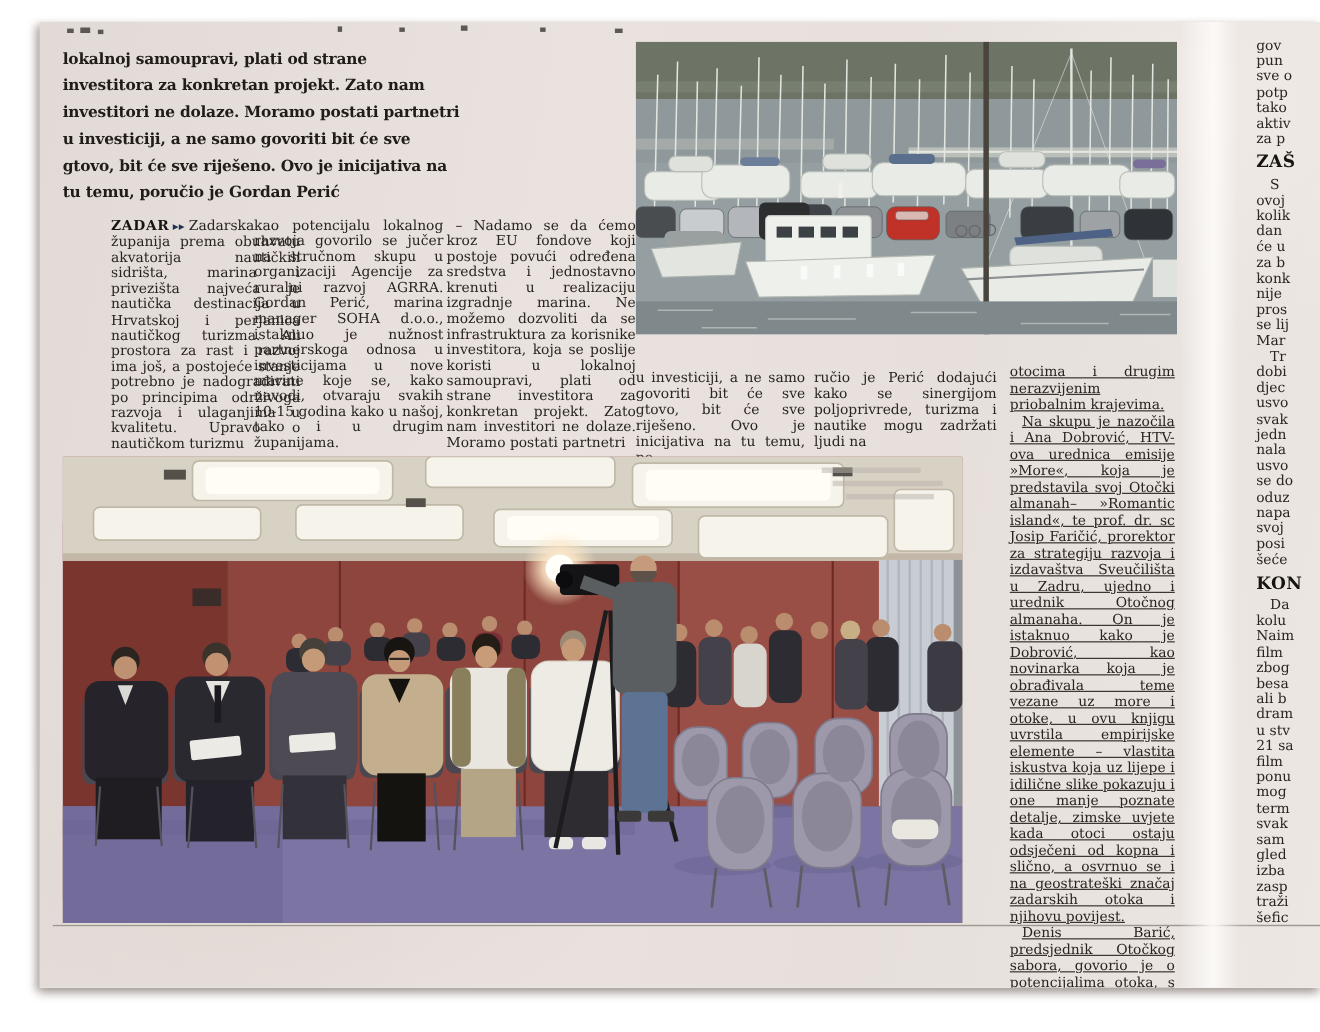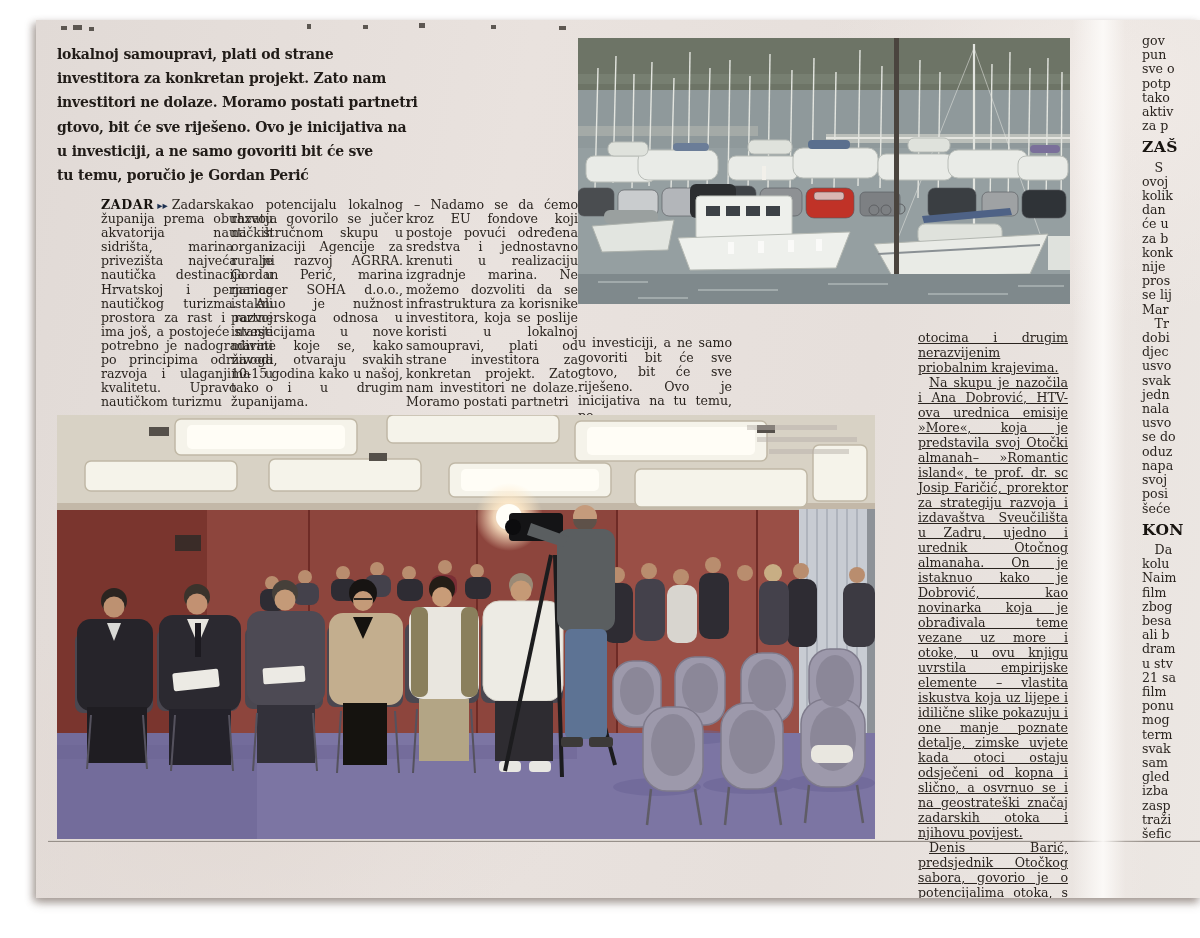--- a/index.html
+++ b/index.html
@@ -72,22 +72,22 @@
         <rect x="362" y="0" width="6" height="5"></rect>
       <rect x="434" y="2" width="5" height="4"></rect>
         <rect x="502" y="3" width="7" height="4"></rect>
     </g>
   </svg>
 
   <div class="headline">
     <div>lokalnoj samoupravi, plati od strane</div>
     <div>investitora za konkretan projekt. Zato nam</div>
     <div>investitori ne dolaze. Moramo postati partnetri</div>
+    <div>u investiciji, a ne samo govoriti bit će sve</div>
     <div>gtovo, bit će sve riješeno. Ovo je inicijativa na</div>
-    <div>u investiciji, a ne samo govoriti bit će sve</div>
     <div>tu temu, poručio je Gordan Perić</div>
   </div>
 
   <div class="bodycol c1">
     <span class="kicker">ZADAR</span><span class="arrows">▸▸</span><span>Zadarska županija prema obuhvatu akvatorija nautičkih sidrišta, marina i privezišta najveća je nautička destinacija u Hrvatskoj i perjanica nautičkog turizma. Ali prostora za rast i razvoj ima još, a postojeće stanje potrebno je nadograđivati po principima održivoga razvoja i ulaganjima u kvalitetu. Upravo o nautičkom turizmu</span>
   </div>
   <div class="bodycol c2">kao potencijalu lokalnog razvoja govorilo se jučer na stručnom skupu u organizaciji Agencije za ruralni razvoj AGRRA. Gordan Perić, marina manager SOHA d.o.o., istaknuo je nužnost partnerskoga odnosa u investicijama u nove marine koje se, kako navodi, otvaraju svakih 10-15 godina kako u našoj, tako i u drugim županijama.</div>
   <div class="bodycol c3">– Nadamo se da ćemo kroz EU fondove koji postoje povući određena sredstva i jednostavno krenuti u realizaciju izgradnje marina. Ne možemo dozvoliti da se infrastruktura za korisnike investitora, koja se poslije koristi u lokalnoj samoupravi, plati od strane investitora za konkretan projekt. Zato nam investitori ne dolaze. Moramo postati partnetri</div>
 
   <svg class="photo marina" viewBox="0 0 492 266" preserveAspectRatio="none">
@@ -188,20 +188,21 @@
         <line x1="120" y1="252" x2="200" y2="252"></line>
       <line x1="250" y1="246" x2="310" y2="246"></line>
         <line x1="350" y1="256" x2="430" y2="256"></line>
       <line x1="60" y1="260" x2="110" y2="260"></line>
         <line x1="440" y1="248" x2="486" y2="248"></line>
     </g>
   </svg>
 
 
   <div class="bodycol c4">u investiciji, a ne samo govoriti bit će sve gtovo, bit će sve riješeno. Ovo je inicijativa na tu temu, po-</div>
+  <div class="bodycol c5">ručio je Perić dodajući kako se sinergijom poljoprivrede, turizma i nautike mogu zadržati ljudi na</div>
   <div class="bodycol c6">
     <p>otocima i drugim nerazvijenim priobalnim krajevima.</p>
     <p class="ind">Na skupu je nazočila i Ana Dobrović, HTV-ova urednica emisije »More«, koja je predstavila svoj Otočki almanah– »Romantic island«, te prof. dr. sc Josip Faričić, prorektor za strategiju razvoja i izdavaštva Sveučilišta u Zadru, ujedno i urednik Otočnog almanaha. On je istaknuo kako je Dobrović, kao novinarka koja je obrađivala teme vezane uz more i otoke, u ovu knjigu uvrstila empirijske elemente – vlastita iskustva koja uz lijepe i idilične slike pokazuju i one manje poznate detalje, zimske uvjete kada otoci ostaju odsječeni od kopna i slično, a osvrnuo se i na geostrateški značaj zadarskih otoka i njihovu povijest.</p>
     <p class="ind">Denis Barić, predsjednik Otočkog sabora, govorio je o potencijalima otoka, s naglaskom na činjenicu da Zadarska županija ima vrlo visok potenci-</p>
   </div>
 
   <svg class="photo conference" viewBox="0 0 818 424" preserveAspectRatio="none">
     <defs>
       <radialGradient id="glow" cx="50%" cy="50%" r="50%">
         <stop offset="0%" stop-color="#fffef8" stop-opacity="1"></stop>

